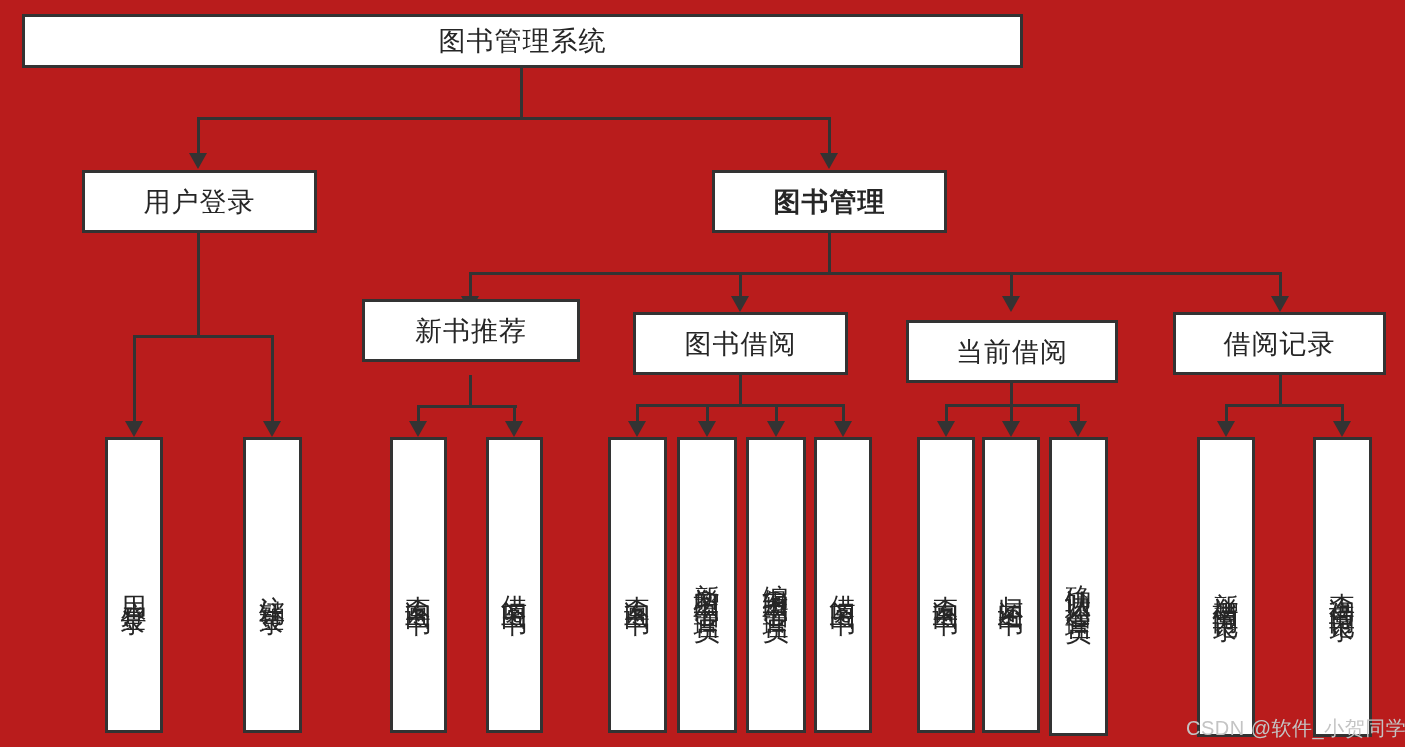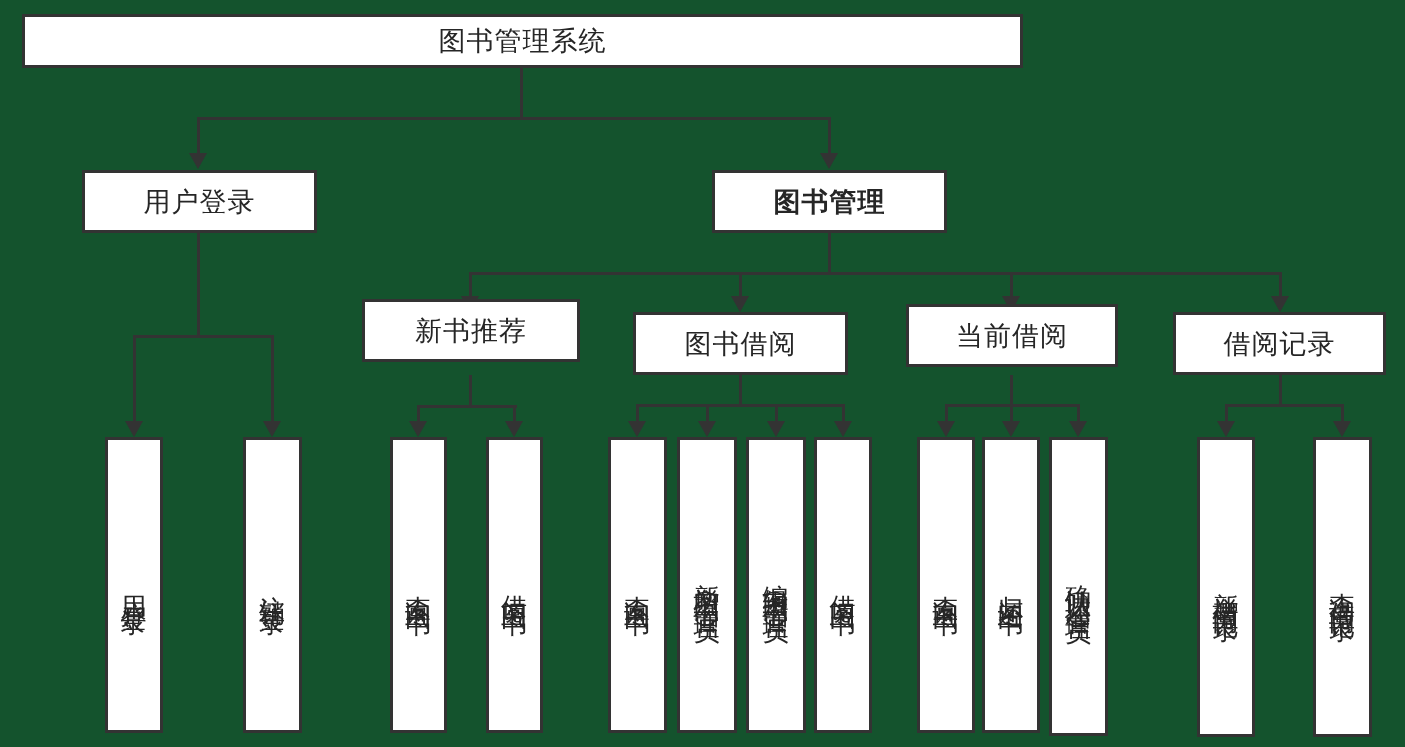--- a/index.html
+++ b/index.html
@@ -1,17 +1,17 @@
 <!DOCTYPE html>
 <html><head>
 <meta charset="utf-8">
 <style>
   html,body{margin:0;padding:0;background:#ffffff;}
   body{font-family:"Liberation Sans","DejaVu Sans",sans-serif;}
-  #canvas{position:relative;width:1405px;height:747px;background:#14532d;overflow:hidden;}
+  #canvas{position:relative;width:1405px;height:747px;background:#b91c1c;overflow:hidden;}
 
   
   .hnode{
     position:absolute;box-sizing:border-box;background:#ffffff;
     border:3px solid #333333;display:flex;align-items:center;justify-content:center;
     font-size:27px;color:#262626;letter-spacing:1px;white-space:nowrap;z-index:2;
   }
   
   .vnode{
     position:absolute;box-sizing:border-box;background:#ffffff;
@@ -76,21 +76,21 @@
   <div class="arrow" style="left:1002px;top:296px;"></div>
   <div class="vline" style="left:1279px;top:272px;height:25px;"></div>
   <div class="arrow" style="left:1271px;top:296px;"></div>
 
   <div class="hnode" style="left:362px;top:299px;width:218px;height:63px;">
     <span>新书推荐</span>
   </div>
   <div class="hnode" style="left:633px;top:312px;width:215px;height:63px;font-family:Liberation Mono, monospace;">
     <span>图书借阅</span>
   </div>
-  <div class="hnode" style="left:906px;top:304px;width:212px;height:63px;justify-content:center;">
+  <div class="hnode" style="left:906px;top:320px;width:212px;height:63px;justify-content:center;">
     <span>当前借阅</span>
   </div>
   <div class="hnode" style="left:1173px;top:312px;width:213px;height:63px;">
     <span>借阅记录</span>
   </div>
 
   <div class="vline" style="left:469px;top:375px;height:32px;"></div>
   <div class="hline" style="left:417px;top:405px;width:100px;"></div>
   <div class="vline" style="left:417px;top:405px;height:17px;"></div>
   <div class="arrow" style="left:409px;top:421px;"></div>
@@ -161,14 +161,15 @@
     <span>确认归还（管理员）</span>
   </div>
 
   <div class="vnode" style="left:1197px;width:58px;height:300px;">
     <span>新增借阅记录</span>
   </div>
   <div class="vnode" style="left:1313px;width:59px;height:300px;">
     <span>查询借阅记录</span>
   </div>
 
+  <div class="watermark">CSDN @软件_小贺同学</div>
 
 </div>
 
 </body></html>

